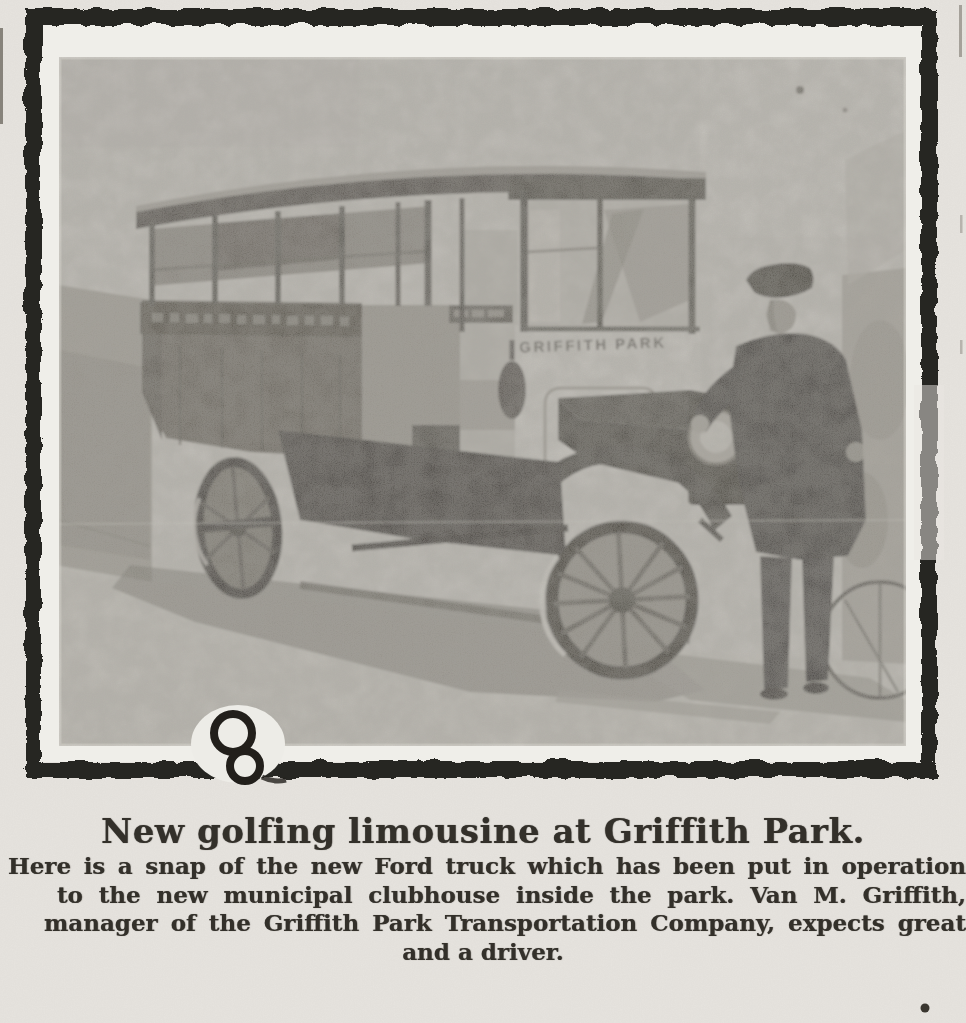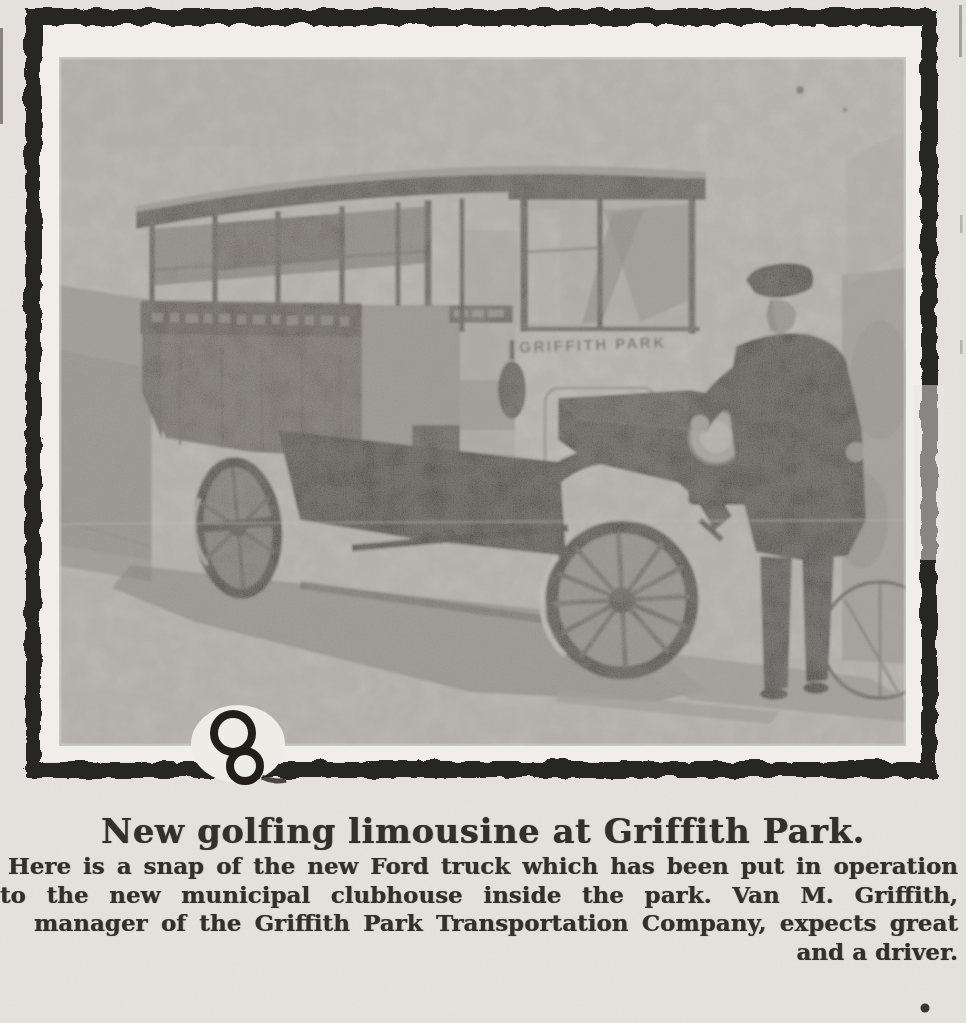--- a/index.html
+++ b/index.html
@@ -16,28 +16,28 @@
     font-size:34px;font-weight:700;letter-spacing:.5px;
     color:#33302a;
     text-shadow:.5px .4px .9px rgba(51,48,42,.55), -.3px -.2px .7px rgba(51,48,42,.3);
   }
   .caption{
     position:absolute;z-index:2;left:0;top:852px;width:966px;
     font-size:23px;font-weight:700;line-height:28.6px;
     color:#33302a;
     text-shadow:.5px .4px .9px rgba(51,48,42,.5), -.3px -.2px .6px rgba(51,48,42,.28);
   }
-  .cl{padding-right:8px;}
+  .cl{padding-right:0;}
   .cl.j{text-align:justify;text-align-last:justify;}
   .i0{margin-left:8px;}
   .i1{margin-left:57px;}
-  .i2{}
-  .i3{margin-left:34px;}
+  .i2{margin-left:57px;}
+  .i3{margin-left:44px;}
   .i4{margin-left:34px;}
-  .i5{text-align:right;}
+  .i5{text-align:center;}
   .signage{
     font-family:"Liberation Sans","DejaVu Sans",sans-serif;
     font-weight:bold;font-size:15px;letter-spacing:2.5px;
   }
 </style>
 </head>
 <body>
 
 <div class="page">
 

